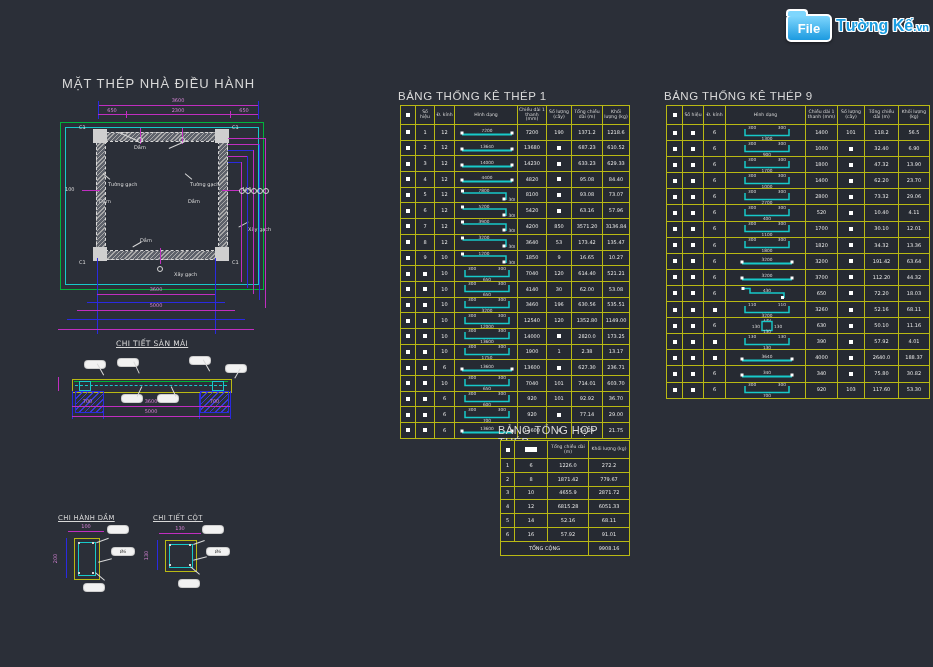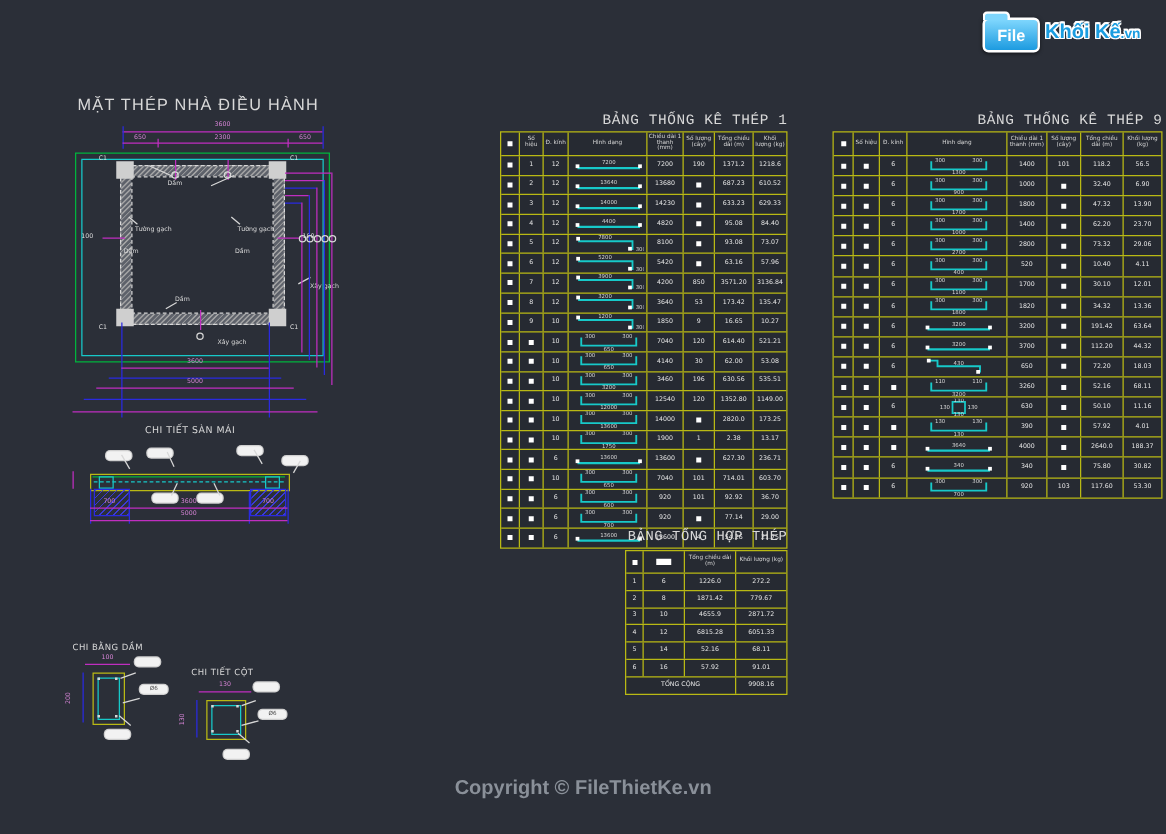--- a/index.html
+++ b/index.html
@@ -11,23 +11,23 @@
   .b{background:#2a2ae0;}
   .g{background:#00b43c;}
   .w{background:#d8d8d8;}
   .lbl{position:absolute;font-size:5px;line-height:1;color:#dcdcdc;white-space:nowrap;}
   .mlbl{position:absolute;font-size:5px;line-height:1;color:#d583d5;white-space:nowrap;text-align:center;}
   .circ{position:absolute;width:4px;height:4px;border:1px solid #d8d8d8;border-radius:50%;}
   .pill{position:absolute;background:#f2f2f2;border-radius:3px;box-shadow:0 0 0 1px #cfcfcf;
         font-size:4.5px;color:#444;text-align:center;line-height:7px;}
   
   .plan-title{position:absolute;font-size:13px;letter-spacing:1px;color:#d9d9d9;font-family:"Liberation Sans",sans-serif;}
-  .tbl-title{position:absolute;font-size:11.5px;letter-spacing:.5px;color:#d9d9d9;text-align:right;width:100%;
-             font-family:Liberation Mono, monospace;}
-  .det-title{position:absolute;font-size:6.8px;letter-spacing:.4px;color:#d9d9d9;}
+  .tbl-title{position:absolute;font-size:11.5px;letter-spacing:.5px;color:#d9d9d9;text-align:left;width:100%;
+             font-family:Liberation Sans, sans-serif;}
+  .det-title{position:absolute;font-size:6.8px;letter-spacing:.4px;color:#d9d9d9;text-decoration:underline;}
   
   .steel{position:absolute;border:1px solid #b9b914;background:#262a32;}
   .trow{display:grid;border-top:1px solid #b9b914;}
   .trow:first-child{border-top:none;}
   .t1 .trow{grid-template-columns:14px 19px 20px 63px 29px 25px 31px auto;height:14.7px;}
   .t2 .trow{grid-template-columns:15px 21px 22px 80px 32px 27px 34px auto;height:15.1px;}
   .sum .trow{grid-template-columns:13px 33px 41px auto;height:12.8px;}
   .trow.hrow{height:18px;}
   .sum .trow.hrow{height:17px;}
   .sum .trow.totrow{grid-template-columns:87px auto;height:13px;}
@@ -60,21 +60,21 @@
 </style>
 </head>
 <body>
 
 <div id="canvas">
 
   <div class="logo">
     <div class="folder">
         <span>File</span>
       </div>
-    <div class="brand"><span>Khối </span><span>Kế</span><span class="tld">.vn</span></div>
+    <div class="brand"><span>Tường </span><span>Kế</span><span class="tld">.vn</span></div>
   </div>
 
   <div class="abs" style="left:52px;top:72px;width:282px;height:270px;">
     <div class="plan-title" style="left:10px;top:4px;">MẶT THÉP NHÀ ĐIỀU HÀNH</div>
 
     <div class="mlbl" style="left:46px;top:26px;width:160px;">3600</div>
     <i class="ln m" style="left:46px;top:33px;width:160px;height:1px;"></i>
     <i class="ln b" style="left:46px;top:29px;width:1px;height:18px;"></i>
     <i class="ln b" style="left:206px;top:29px;width:1px;height:18px;"></i>
     <div class="mlbl" style="left:46px;top:36px;width:28px;">650</div>
@@ -183,40 +183,40 @@
     <div class="mlbl" style="left:20px;top:66px;width:31px;">700</div>
     <div class="mlbl" style="left:51px;top:66px;width:96px;">3600</div>
     <div class="mlbl" style="left:147px;top:66px;width:31px;">700</div>
     <i class="ln m" style="left:20px;top:73px;width:158px;height:1px;"></i>
     <div class="mlbl" style="left:20px;top:76px;width:158px;">5000</div>
     <i class="ln m" style="left:20px;top:83px;width:158px;height:1px;"></i>
     <i class="ln m" style="left:6px;top:44px;width:1px;height:14px;"></i>
   </div>
 
   <div class="abs" style="left:52px;top:510px;width:95px;height:88px;">
-    <div class="det-title" style="left:6px;top:4px;">CHI BẰNG DẦM</div>
+    <div class="det-title" style="left:6px;top:4px;">CHI HÀNH DẦM</div>
     <div class="mlbl" style="left:22px;top:14px;width:24px;">100</div>
     <i class="ln m" style="left:16px;top:21px;width:36px;height:1px;"></i>
     <i class="ln b" style="left:14px;top:28px;width:1px;height:40px;"></i>
     <div class="mlbl" style="left:-1px;top:46px;transform:rotate(-90deg);">200</div>
     <div class="abs" style="left:22px;top:28px;width:24px;height:40px;border:1px solid #b9b914;"></div>
     <div class="abs" style="left:26px;top:32px;width:16px;height:32px;border:1px solid #17c9c9;"></div>
     <i class="ln w" style="left:26px;top:32px;width:2px;height:2px;"></i>
     <i class="ln w" style="left:40px;top:32px;width:2px;height:2px;"></i>
     <i class="ln w" style="left:26px;top:62px;width:2px;height:2px;"></i>
     <i class="ln w" style="left:40px;top:62px;width:2px;height:2px;"></i>
     <div class="pill" style="left:56px;top:16px;width:20px;height:7px;"></div>
     <div class="pill" style="left:60px;top:38px;width:22px;height:7px;">Ø6</div>
     <div class="pill" style="left:32px;top:74px;width:20px;height:7px;"></div>
     <i class="ln w" style="left:44px;top:30px;width:13px;height:1px;transform:rotate(-20deg);"></i>
     <i class="ln w" style="left:46px;top:50px;width:14px;height:1px;transform:rotate(-15deg);"></i>
     <i class="ln w" style="left:42px;top:66px;width:12px;height:1px;transform:rotate(40deg);"></i>
   </div>
 
-  <div class="abs" style="left:145px;top:530px;width:95px;height:88px;">
+  <div class="abs" style="left:145px;top:510px;width:95px;height:88px;">
     <div class="det-title" style="left:8px;top:4px;">CHI TIẾT CỘT</div>
     <div class="mlbl" style="left:20px;top:16px;width:30px;">130</div>
     <i class="ln m" style="left:14px;top:23px;width:42px;height:1px;"></i>
     <i class="ln b" style="left:12px;top:30px;width:1px;height:30px;"></i>
     <div class="mlbl" style="left:-3px;top:43px;transform:rotate(-90deg);">130</div>
     <div class="abs" style="left:20px;top:30px;width:30px;height:30px;border:1px solid #b9b914;"></div>
     <div class="abs" style="left:24px;top:34px;width:22px;height:22px;border:1px solid #17c9c9;"></div>
     <i class="ln w" style="left:24px;top:34px;width:2px;height:2px;"></i>
     <i class="ln w" style="left:44px;top:34px;width:2px;height:2px;"></i>
     <i class="ln w" style="left:24px;top:54px;width:2px;height:2px;"></i>
@@ -1131,14 +1131,13 @@
           <div class="cell">57.92</div>
           <div class="cell">91.01</div>
         </div>
         <div class="trow totrow">
           <div class="cell">TỔNG CỘNG</div>
           <div class="cell">9908.16</div>
         </div>
       </div>
   </div>
 
-  <div class="copyright">Copyright © FileThietKe.vn</div>
 </div>
 
 </body></html>

